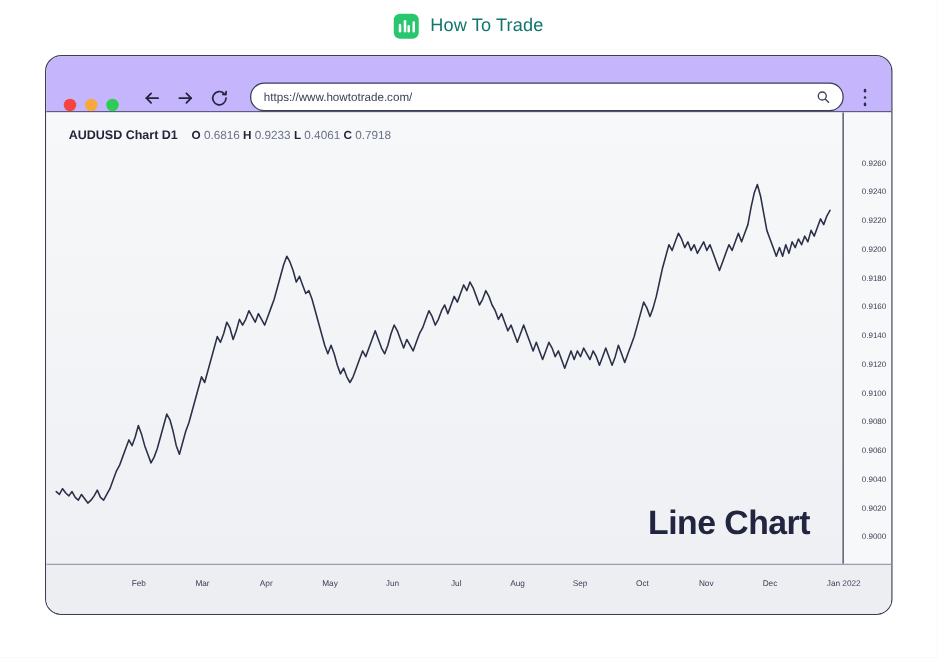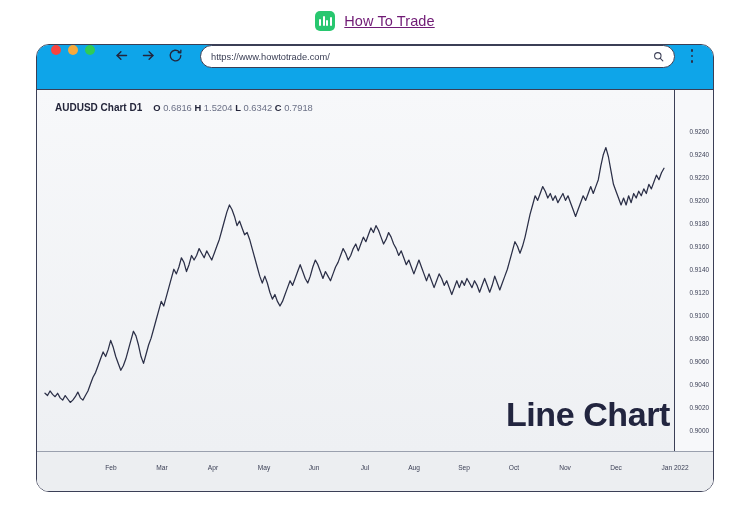--- a/index.html
+++ b/index.html
@@ -40,46 +40,45 @@
     width: 2px;
     background: #ffffff;
     border-radius: 1px;
   }
   .brand-logo i:nth-child(1) { height: 7px; }
   .brand-logo i:nth-child(2) { height: 10px; }
   .brand-logo i:nth-child(3) { height: 6px; }
   .brand-logo i:nth-child(4) { height: 9px; }
   .brand-name {
     font-size: 14.5px;
-    color: #701a75;
+    color: #0f766e;
     letter-spacing: .1px;
-    text-decoration: underline;
   }
 
   
   .browser {
     position: absolute;
     left: 36px;
     top: 44px;
     width: 678px;
     height: 448px;
     background: #ffffff;
     border: 1.6px solid #3b3f56;
     border-radius: 13px;
     box-sizing: border-box;
     overflow: hidden;
   }
   .chrome-bar {
     height: 45px;
     display: flex;
-    align-items: flex-start;
+    align-items: flex-end;
     padding: 0 14px;
     box-sizing: border-box;
     border-bottom: 1.4px solid #3b3f56;
-    background: #0ea5e9;
+    background: #c4b5fd;
   }
   .traffic {
     display: flex;
     gap: 7px;
     margin-right: 16px;
   }
   .dot { width: 10px; height: 10px; border-radius: 50%; }
   .dot.red { background: #f7443f; }
   .dot.yellow { background: #f7a93b; }
   .dot.green { background: #2fcb57; }
@@ -151,23 +150,23 @@
     position: absolute;
     left: 0; top: 0;
     width: 637px;
     height: 362px;
     background: linear-gradient(180deg,#f7f8fa 0%, #eef0f3 100%);
   }
   .plot svg { display: block; width: 100%; height: 100%; }
 
   .watermark {
     position: absolute;
-    right: 4px;
+    right: 26px;
     bottom: 18px;
-    font-size: 34px;
+    font-size: 27px;
     font-weight: bold;
     color: #22253f;
     letter-spacing: -0.4px;
   }
 
   
   .yaxis {
     position: absolute;
     right: 0;
     top: 0;
@@ -259,21 +258,21 @@
     <div class="kebab">
       <b></b>
         <b></b>
         <b></b>
     </div>
   </div>
 
   <div class="page">
 
     <div class="chart-head">
-      <span class="pair">AUDUSD Chart D1</span><span class="ohlc"><b>O</b> <span>0.6816</span> <b>H</b> <span>1.5204</span> <b>L</b> <span>0.6342</span> <b>C</b> <span>0.7918</span></span>
+      <span class="pair">AUDUSD Chart D1</span><span class="ohlc"><b>O</b> <span>0.6816</span> <b>H</b> <span>0.9233</span> <b>L</b> <span>0.4061</span> <b>C</b> <span>0.7918</span></span>
     </div>
 
     <div class="plot">
       <svg viewBox="0 0 637 362" preserveAspectRatio="none">
         <polyline id="price-line" fill="none" stroke="#2b2f47" stroke-width="1.25" stroke-linejoin="round" stroke-linecap="round" points="8.00,303.26 10.53,305.56 13.05,300.96 15.58,304.41 18.11,306.70 20.63,303.26 23.16,307.85 25.69,310.15 28.21,305.56 30.74,309.00 33.27,312.44 35.79,310.15 38.32,306.70 40.84,302.11 43.37,307.85 45.90,310.15 48.42,305.56 50.95,300.96 53.48,294.07 56.00,287.19 58.53,282.59 61.06,275.70 63.58,268.81 66.11,261.93 68.64,266.52 71.16,259.63 73.69,250.44 76.22,257.33 78.74,266.52 81.27,273.41 83.80,280.30 86.32,275.70 88.85,268.81 91.38,259.63 93.90,250.44 96.43,241.26 98.96,245.85 101.48,255.04 104.01,266.52 106.53,273.41 109.06,264.22 111.59,255.04 114.11,248.15 116.64,238.96 119.17,229.78 121.69,220.59 124.22,211.41 126.75,216.00 129.27,206.81 131.80,197.63 134.33,188.44 136.85,179.26 139.38,183.85 141.91,176.96 144.43,167.78 146.96,172.37 149.49,181.56 152.01,174.67 154.54,165.48 157.07,170.07 159.59,165.48 162.12,158.59 164.64,163.19 167.17,167.78 169.70,160.89 172.22,165.48 174.75,170.07 177.28,163.19 179.80,156.30 182.33,149.41 184.86,140.22 187.38,131.04 189.91,121.85 192.44,114.96 194.96,119.56 197.49,126.44 200.02,135.63 202.54,131.04 205.07,137.93 207.60,144.81 210.12,142.52 212.65,149.41 215.18,158.59 217.70,167.78 220.23,176.96 222.76,186.15 225.28,193.04 227.81,186.15 230.33,193.04 232.86,202.22 235.39,209.11 237.91,204.52 240.44,211.41 242.97,216.00 245.49,211.41 248.02,204.52 250.55,197.63 253.07,190.74 255.60,195.33 258.13,188.44 260.65,181.56 263.18,174.67 265.71,181.56 268.23,188.44 270.76,193.04 273.29,186.15 275.81,176.96 278.34,170.07 280.87,174.67 283.39,181.56 285.92,188.44 288.44,181.56 290.97,186.15 293.50,190.74 296.02,183.85 298.55,176.96 301.08,172.37 303.60,165.48 306.13,158.59 308.66,163.19 311.18,170.07 313.71,165.48 316.24,158.59 318.76,154.00 321.29,160.89 323.82,154.00 326.34,147.11 328.87,151.70 331.40,144.81 333.92,137.93 336.45,142.52 338.98,135.63 341.50,140.22 344.03,147.11 346.56,154.00 349.08,149.41 351.61,142.52 354.13,147.11 356.66,154.00 359.19,158.59 361.71,165.48 364.24,160.89 366.77,167.78 369.29,174.67 371.82,170.07 374.35,176.96 376.87,183.85 379.40,176.96 381.93,170.07 384.45,176.96 386.98,183.85 389.51,190.74 392.03,183.85 394.56,190.74 397.09,197.63 399.61,190.74 402.14,183.85 404.67,188.44 407.19,195.33 409.72,190.74 412.24,197.63 414.77,204.52 417.30,197.63 419.82,190.74 422.35,197.63 424.88,190.74 427.40,195.33 429.93,188.44 432.46,193.04 434.98,197.63 437.51,190.74 440.04,195.33 442.56,202.22 445.09,195.33 447.62,188.44 450.14,195.33 452.67,202.22 455.20,195.33 457.72,186.15 460.25,193.04 462.78,199.93 465.30,193.04 467.83,186.15 470.36,179.26 472.88,170.07 475.41,160.89 477.93,151.70 480.46,156.30 482.99,163.19 485.51,156.30 488.04,147.11 490.57,135.63 493.09,124.15 495.62,114.96 498.15,105.78 500.67,110.37 503.20,103.48 505.73,96.59 508.25,101.19 510.78,108.07 513.31,103.48 515.83,110.37 518.36,105.78 520.89,112.67 523.41,108.07 525.94,103.48 528.47,110.37 530.99,105.78 533.52,112.67 536.04,119.56 538.57,126.44 541.10,119.56 543.62,112.67 546.15,105.78 548.68,110.37 551.20,103.48 553.73,96.59 556.26,103.48 558.78,96.59 561.31,89.70 563.84,75.93 566.36,64.44 568.89,57.56 571.42,66.74 573.94,80.52 576.47,94.30 579.00,101.19 581.52,108.07 584.05,114.96 586.58,108.07 589.10,114.96 591.63,105.78 594.16,112.67 596.68,103.48 599.21,108.07 601.73,101.19 604.26,105.78 606.79,98.89 609.31,103.48 611.84,94.30 614.37,98.89 616.89,92.00 619.42,85.11 621.95,89.70 624.47,82.81 627.00,78.22"></polyline>
       </svg>
       <div class="watermark">Line Chart</div>
     </div>
 
     <div class="yaxis">

